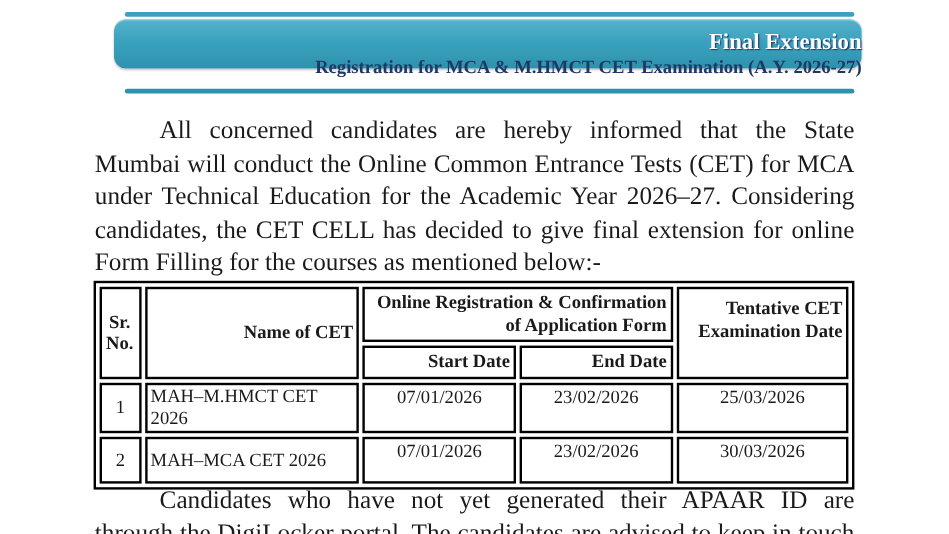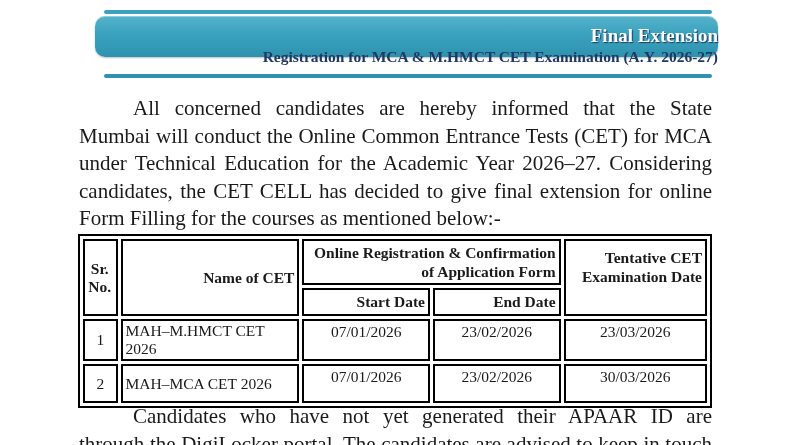--- a/index.html
+++ b/index.html
@@ -115,21 +115,21 @@
   </tr>
   <tr>
     <th class="subdate">Start Date</th>
     <th class="subdate">End Date</th>
   </tr>
   <tr>
     <td class="sr-cell">1</td>
     <td class="name-cell">MAH–M.HMCT CET 2026</td>
     <td class="date-cell">07/01/2026</td>
     <td class="date-cell">23/02/2026</td>
-    <td class="date-cell">23/03/2026</td>
+    <td class="date-cell">25/03/2026</td>
   </tr>
   <tr>
     <td class="sr-cell">2</td>
     <td class="name-cell">MAH–MCA CET 2026</td>
     <td class="date-cell">07/01/2026</td>
     <td class="date-cell">23/02/2026</td>
     <td class="date-cell">30/03/2026</td>
   </tr>
 </tbody>
   </table>

